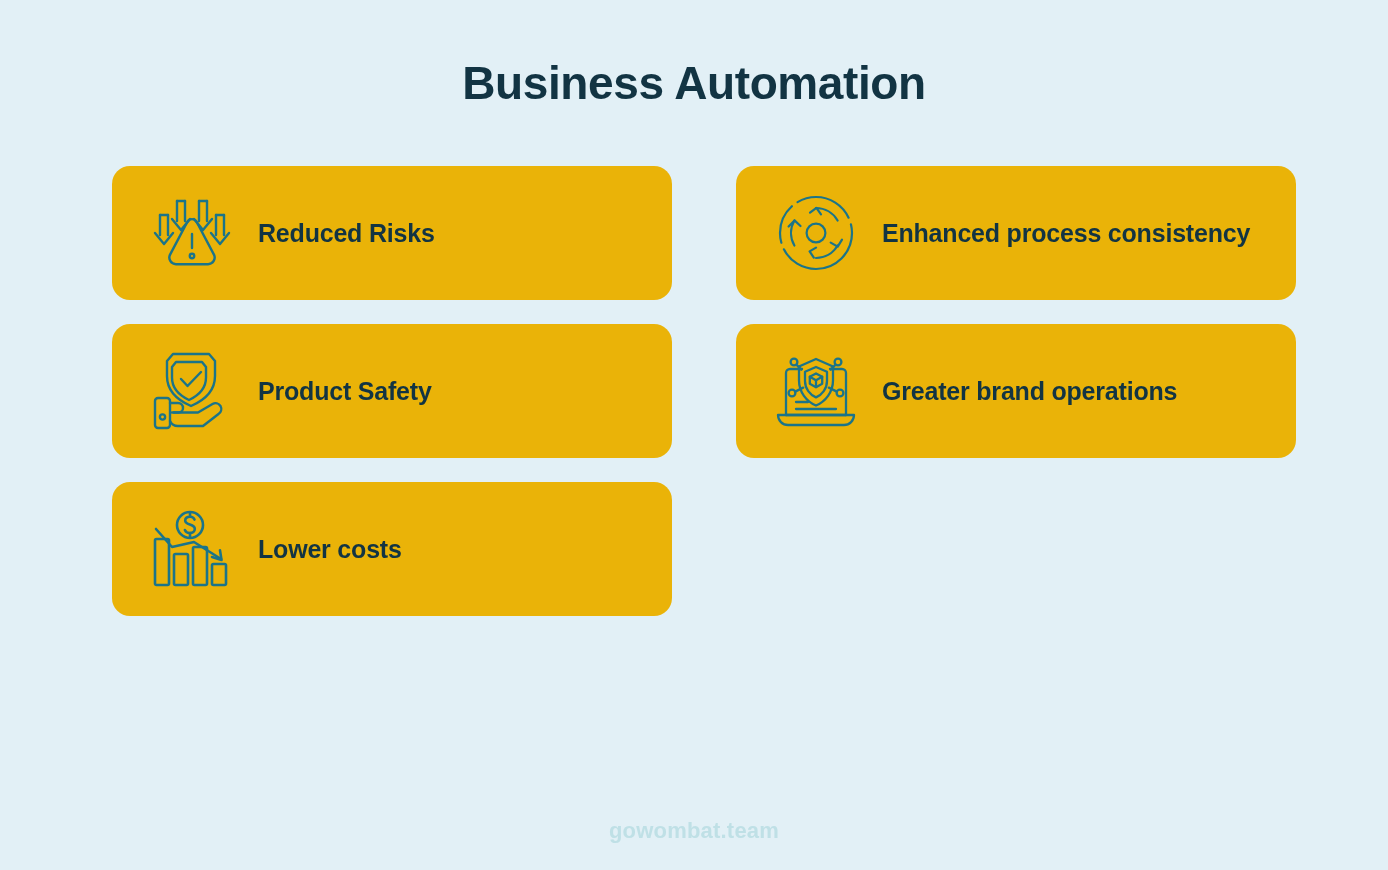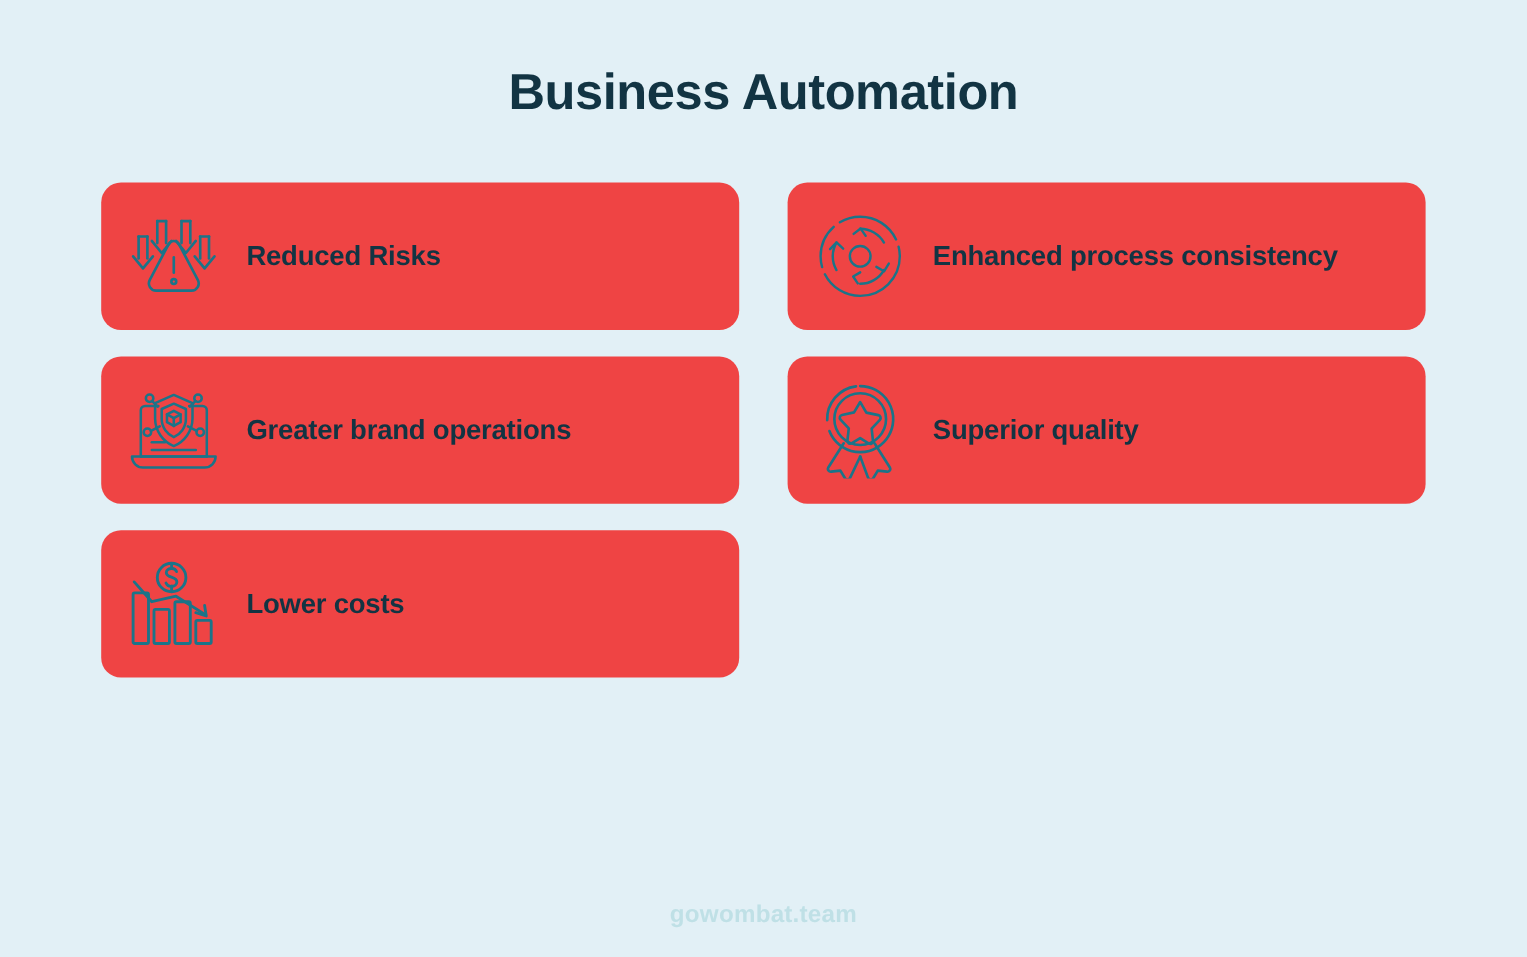--- a/index.html
+++ b/index.html
@@ -38,26 +38,27 @@
     top: 166px;
     left: 92px;
     width: 1204px;
     display: grid;
     grid-template-columns: 580px 580px;
     grid-column-gap: 44px;
     grid-row-gap: 24px;
   }
   .card {
     height: 134px;
-    background: #ef4444;
+    background: #eab308;
     border-radius: 18px;
     display: flex;
     align-items: center;
     box-sizing: border-box;
-    padding-left: 18px;
+    padding-left: 32px;
+    margin-left: 20px;
   }
   .card-icon {
     width: 96px;
     min-width: 96px;
     height: 96px;
     display: flex;
     align-items: center;
     justify-content: center;
   }
   .card-icon svg {
@@ -140,20 +141,39 @@
           <path d="M12.6 33.5 l5.9 -6.1 l6 5.6"></path>
 
           <path d="M46 62.6 l-6.4 3.8 l4.2 6.2" transform="translate(-6,-8)"></path>
 
           <circle cx="40" cy="40" r="9.4"></circle>
         </svg>
       </div>
       <div class="card-label">Enhanced process consistency</div>
     </div>
 
+    <div class="card">
+      <div class="card-icon">
+        <svg width="86" height="86" viewBox="0 0 86 86" fill="none" stroke="#1b7489" stroke-width="2.4" stroke-linecap="round" stroke-linejoin="round">
+
+          <path d="M46 6 H28 l-6 7 v15 c0 14 10 24 24 30 c14 -6 24 -16 24 -30 V13 l-6 -7 z" transform="translate(-4,0)"></path>
+
+          <path d="M44 14 H31 l-4 5 v10.5 c0 10.5 7.5 18 17 22.5 c9.5 -4.5 17 -12 17 -22.5 V19 l-4 -5 z" transform="translate(-4,0)"></path>
+
+          <path d="M32 31 l6.5 7 L52 24"></path>
+
+          <rect x="6" y="50" width="15" height="30" rx="3"></rect>
+          <circle cx="13.5" cy="69" r="2.6"></circle>
+
+          <path d="M21 55 h8 a5 5 0 0 1 5 5 a4.5 4.5 0 0 1 -4.5 4.5 H23"></path>
+          <path d="M25 64.5 h24 l14.5 -8.5 a6 6 0 0 1 8 2 a6 6 0 0 1 -2 8 L54 78 H30 a9 9 0 0 1 -9 -5"></path>
+        </svg>
+      </div>
+      <div class="card-label">Product Safety</div>
+    </div>
 
     <div class="card">
       <div class="card-icon">
         <svg width="84" height="84" viewBox="0 0 84 84" fill="none" stroke="#1b7489" stroke-width="2.3" stroke-linecap="round" stroke-linejoin="round">
 
           <path d="M12 66 V24 a4 4 0 0 1 4 -4 h12"></path>
           <path d="M72 66 V24 a4 4 0 0 0 -4 -4 H56"></path>
           <path d="M12 66 h60"></path>
 
           <path d="M4 66 h76 a10 10 0 0 1 -10 10 H14 a10 10 0 0 1 -10 -10 z"></path>
@@ -176,38 +196,20 @@
           <path d="M21.2 42.6 l8 -4"></path>
           <circle cx="66" cy="44" r="3.4"></circle>
           <path d="M62.8 42.6 l-8 -4"></path>
         </svg>
       </div>
       <div class="card-label">Greater brand operations</div>
     </div>
 
 
 
-    <div class="card">
-      <div class="card-icon">
-        <svg width="84" height="88" viewBox="0 0 84 88" fill="none" stroke="#1b7489" stroke-width="2.4" stroke-linecap="round" stroke-linejoin="round">
-
-          <path d="M27 56 L13 78 a2.6 2.6 0 0 0 2.6 3.8 l8.4 -1 l4.2 7 a2.6 2.6 0 0 0 4.6 -0.4 L42 68"></path>
-          <path d="M55 56 l14 22 a2.6 2.6 0 0 1 -2.6 3.8 l-8.4 -1 l-4.2 7 a2.6 2.6 0 0 1 -4.6 -0.4 L42 68"></path>
-
-          <path d="M42 4 a30 30 0 1 1 -0.01 0" stroke-dasharray="130 10 44"></path>
-
-          <circle cx="42" cy="34" r="23.5"></circle>
-
-          <path d="M42 18.5 l5.6 9.6 l10.9 2.3 a2.6 2.6 0 0 1 1.4 4.3 l-7.5 8 l1.2 10.9
-                   a2.6 2.6 0 0 1 -3.7 2.7 L42 51.2 l-7.9 4.9 a2.6 2.6 0 0 1 -3.7 -2.7
-                   l1.2 -10.9 l-7.5 -8 a2.6 2.6 0 0 1 1.4 -4.3 l10.9 -2.3 z"></path>
-        </svg>
-      </div>
-      <div class="card-label">Superior quality</div>
-    </div>
 
     <div class="card">
       <div class="card-icon">
         <svg width="84" height="84" viewBox="0 0 84 84" fill="none" stroke="#1b7489" stroke-width="2.6" stroke-linecap="round" stroke-linejoin="round">
 
           <rect x="5" y="32" width="14" height="46" rx="1.4"></rect>
           <rect x="24" y="47" width="14" height="31" rx="1.4"></rect>
           <rect x="43" y="40" width="14" height="38" rx="1.4"></rect>
           <rect x="62" y="57" width="14" height="21" rx="1.4"></rect>
 

